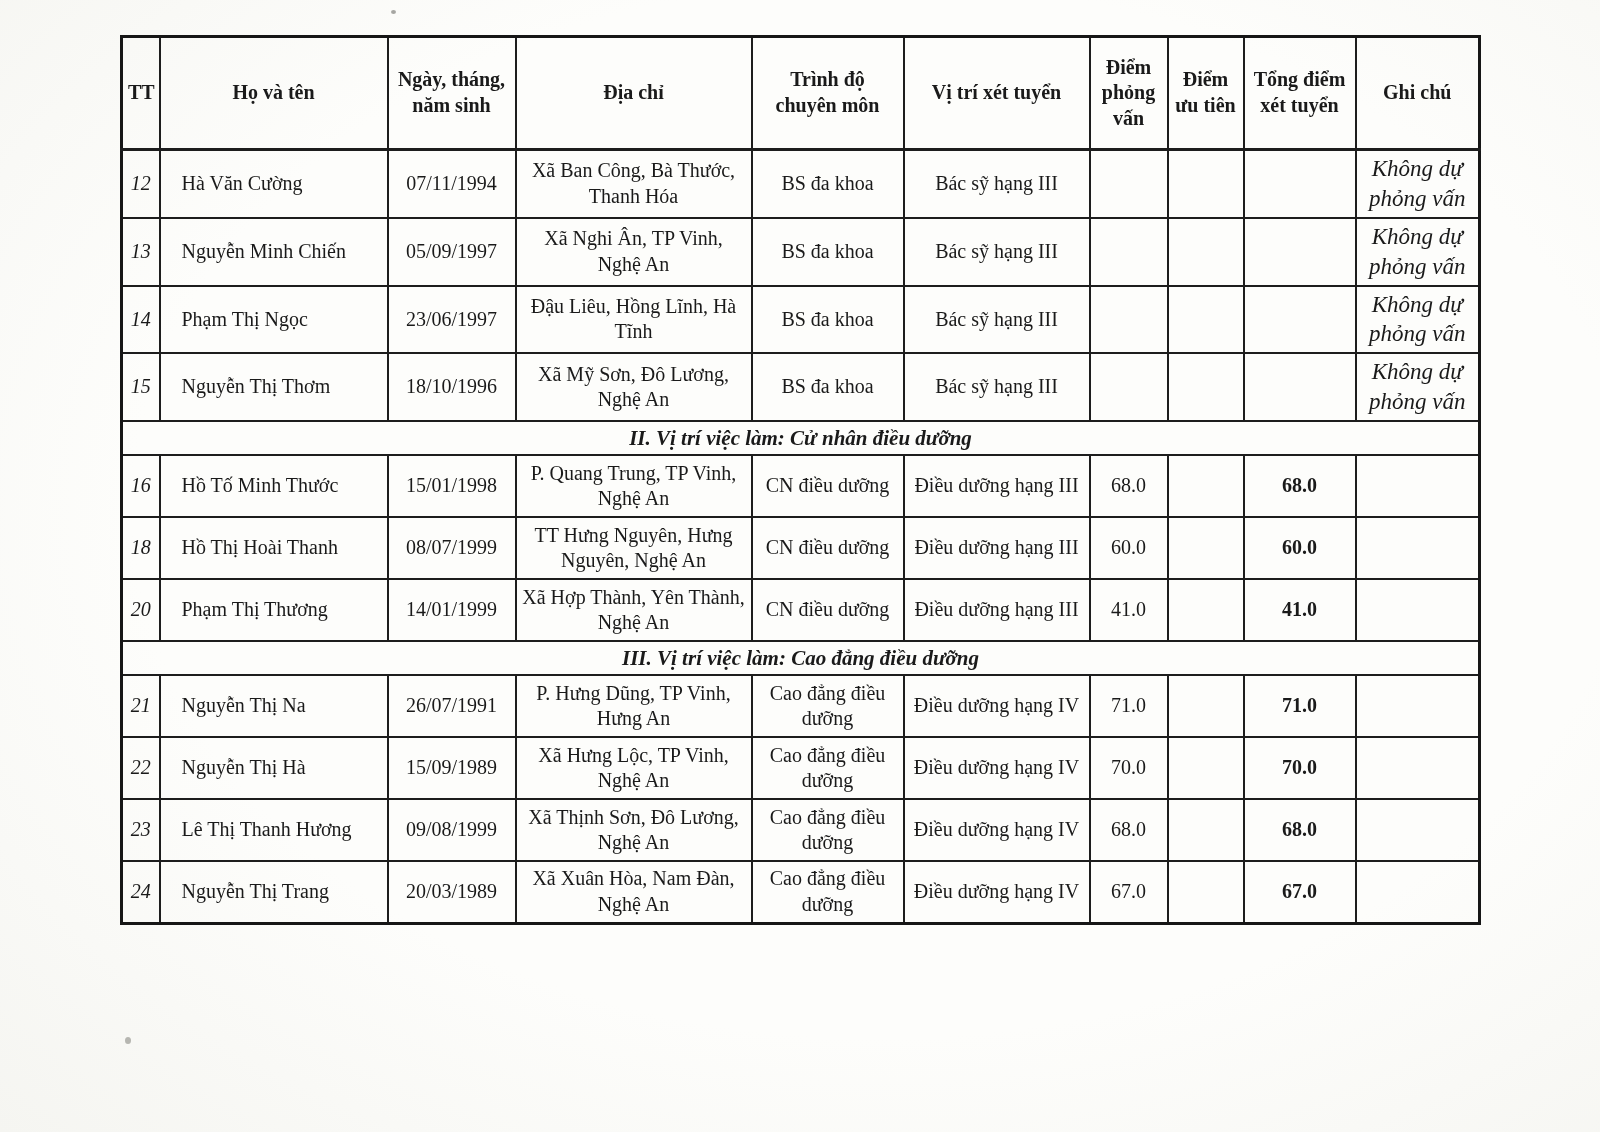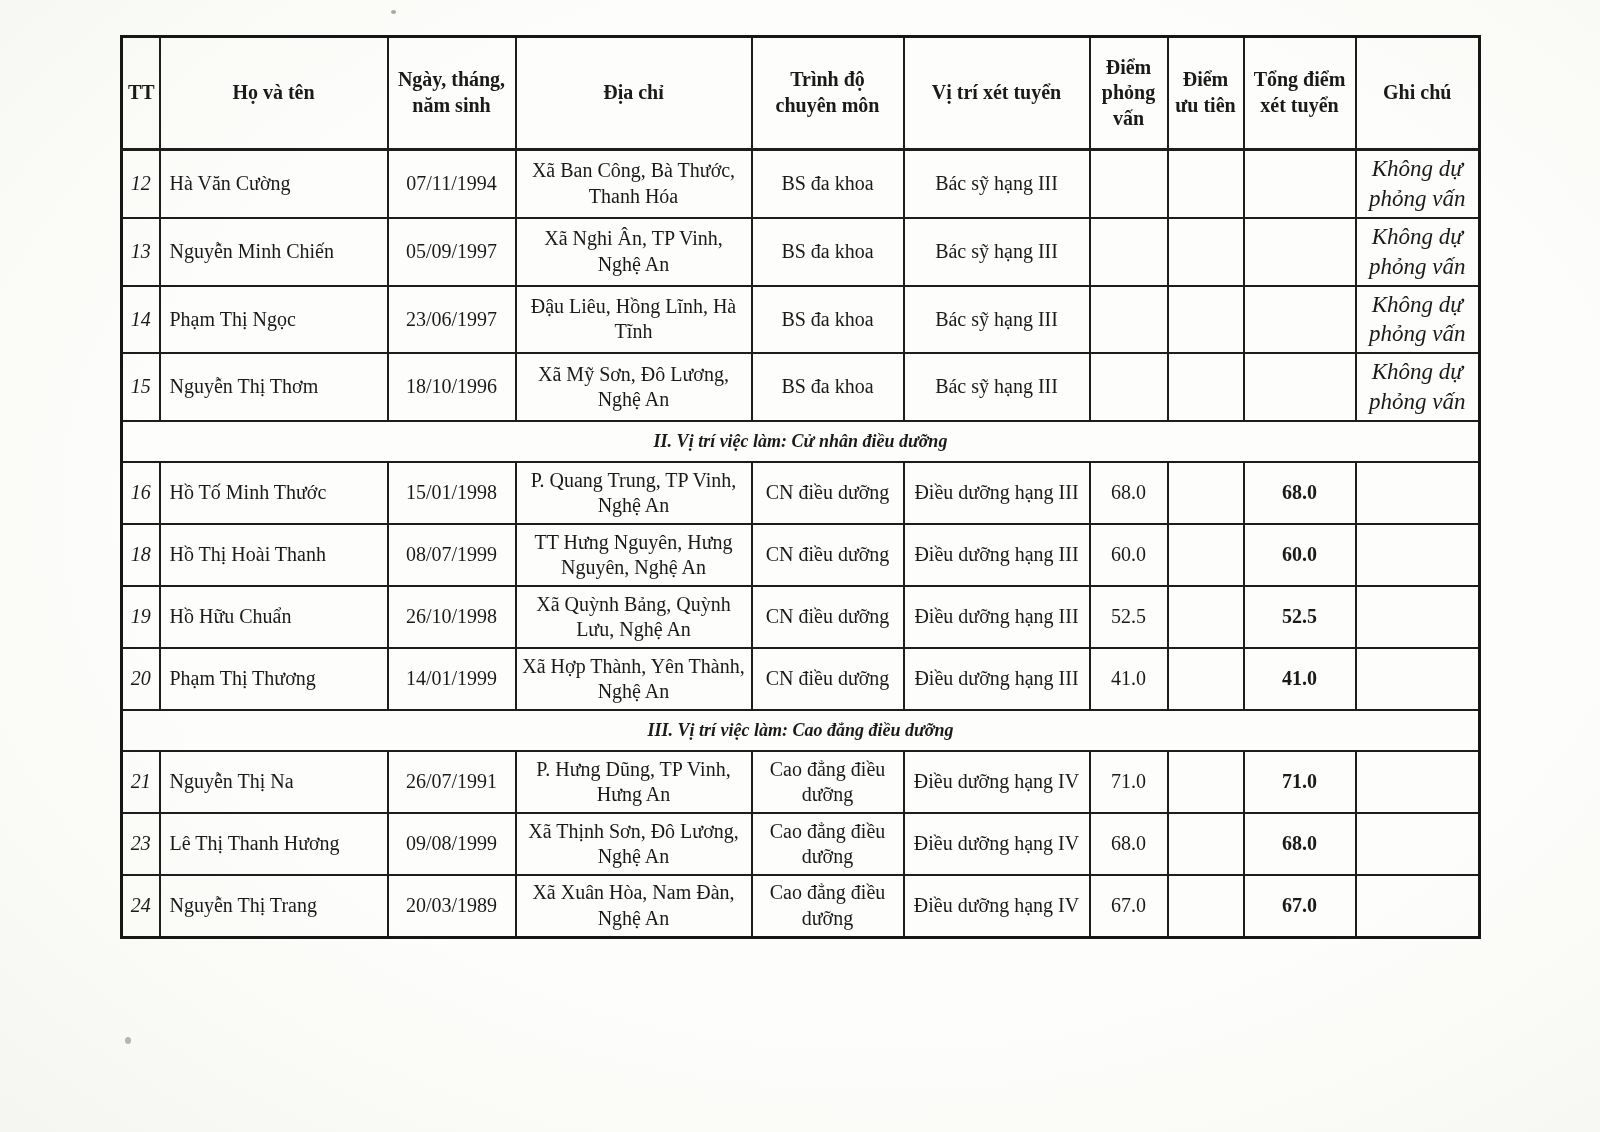--- a/index.html
+++ b/index.html
@@ -48,27 +48,27 @@
   col.w-qualification { width: 152px; }
   col.w-position { width: 186px; }
   col.w-interview { width: 78px; }
   col.w-priority { width: 76px; }
   col.w-total { width: 112px; }
   col.w-note { width: 124px; }
 
   tr.sec0 td { height: 58px; }
   tr.sec1 td, tr.sec2 td { height: 62px; }
   tr.section-row td {
-    height: 41px;
+    height: 34px;
     font-weight: bold;
     font-style: italic;
-    font-size: 18px;
+    font-size: 21px;
     padding: 2px 4px;
   }
-  td.c-name { text-align: left; padding-left: 9px; }
+  td.c-name { text-align: left; padding-left: 21px; }
   td.c-tt { padding: 3px 2px; font-style: italic; }
   td.c-total_score { font-weight: bold; }
   td.c-note { font-style: italic; font-size: 23px; line-height: 1.3; }
 
   .speck {
     position: absolute;
     background: #8a8a84;
     border-radius: 50%;
   }
   .speck-top { left: 391px; top: 10px; width: 5px; height: 4px; opacity: .75; }
@@ -178,32 +178,20 @@
           <td class="c-dob">08/07/1999</td>
           <td class="c-address">TT Hưng Nguyên, Hưng Nguyên, Nghệ An</td>
           <td class="c-qualification">CN điều dưỡng</td>
           <td class="c-position">Điều dưỡng hạng III</td>
           <td class="c-interview_score">60.0</td>
           <td class="c-priority_score"></td>
           <td class="c-total_score">60.0</td>
           <td class="c-note"></td>
         </tr>
         <tr class="data-row sec1">
-          <td class="c-tt">19</td>
-          <td class="c-name">Hồ Hữu Chuẩn</td>
-          <td class="c-dob">26/10/1998</td>
-          <td class="c-address">Xã Quỳnh Bảng, Quỳnh Lưu, Nghệ An</td>
-          <td class="c-qualification">CN điều dưỡng</td>
-          <td class="c-position">Điều dưỡng hạng III</td>
-          <td class="c-interview_score">52.5</td>
-          <td class="c-priority_score"></td>
-          <td class="c-total_score">52.5</td>
-          <td class="c-note"></td>
-        </tr>
-        <tr class="data-row sec1">
           <td class="c-tt">20</td>
           <td class="c-name">Phạm Thị Thương</td>
           <td class="c-dob">14/01/1999</td>
           <td class="c-address">Xã Hợp Thành, Yên Thành, Nghệ An</td>
           <td class="c-qualification">CN điều dưỡng</td>
           <td class="c-position">Điều dưỡng hạng III</td>
           <td class="c-interview_score">41.0</td>
           <td class="c-priority_score"></td>
           <td class="c-total_score">41.0</td>
           <td class="c-note"></td>
@@ -217,20 +205,32 @@
           <td class="c-dob">26/07/1991</td>
           <td class="c-address">P. Hưng Dũng, TP Vinh, Hưng An</td>
           <td class="c-qualification">Cao đẳng điều dưỡng</td>
           <td class="c-position">Điều dưỡng hạng IV</td>
           <td class="c-interview_score">71.0</td>
           <td class="c-priority_score"></td>
           <td class="c-total_score">71.0</td>
           <td class="c-note"></td>
         </tr>
         <tr class="data-row sec2">
+          <td class="c-tt">22</td>
+          <td class="c-name">Nguyễn Thị Hà</td>
+          <td class="c-dob">15/09/1989</td>
+          <td class="c-address">Xã Hưng Lộc, TP Vinh, Nghệ An</td>
+          <td class="c-qualification">Cao đẳng điều dưỡng</td>
+          <td class="c-position">Điều dưỡng hạng IV</td>
+          <td class="c-interview_score">70.0</td>
+          <td class="c-priority_score"></td>
+          <td class="c-total_score">70.0</td>
+          <td class="c-note"></td>
+        </tr>
+        <tr class="data-row sec2">
           <td class="c-tt">23</td>
           <td class="c-name">Lê Thị Thanh Hương</td>
           <td class="c-dob">09/08/1999</td>
           <td class="c-address">Xã Thịnh Sơn, Đô Lương, Nghệ An</td>
           <td class="c-qualification">Cao đẳng điều dưỡng</td>
           <td class="c-position">Điều dưỡng hạng IV</td>
           <td class="c-interview_score">68.0</td>
           <td class="c-priority_score"></td>
           <td class="c-total_score">68.0</td>
           <td class="c-note"></td>

